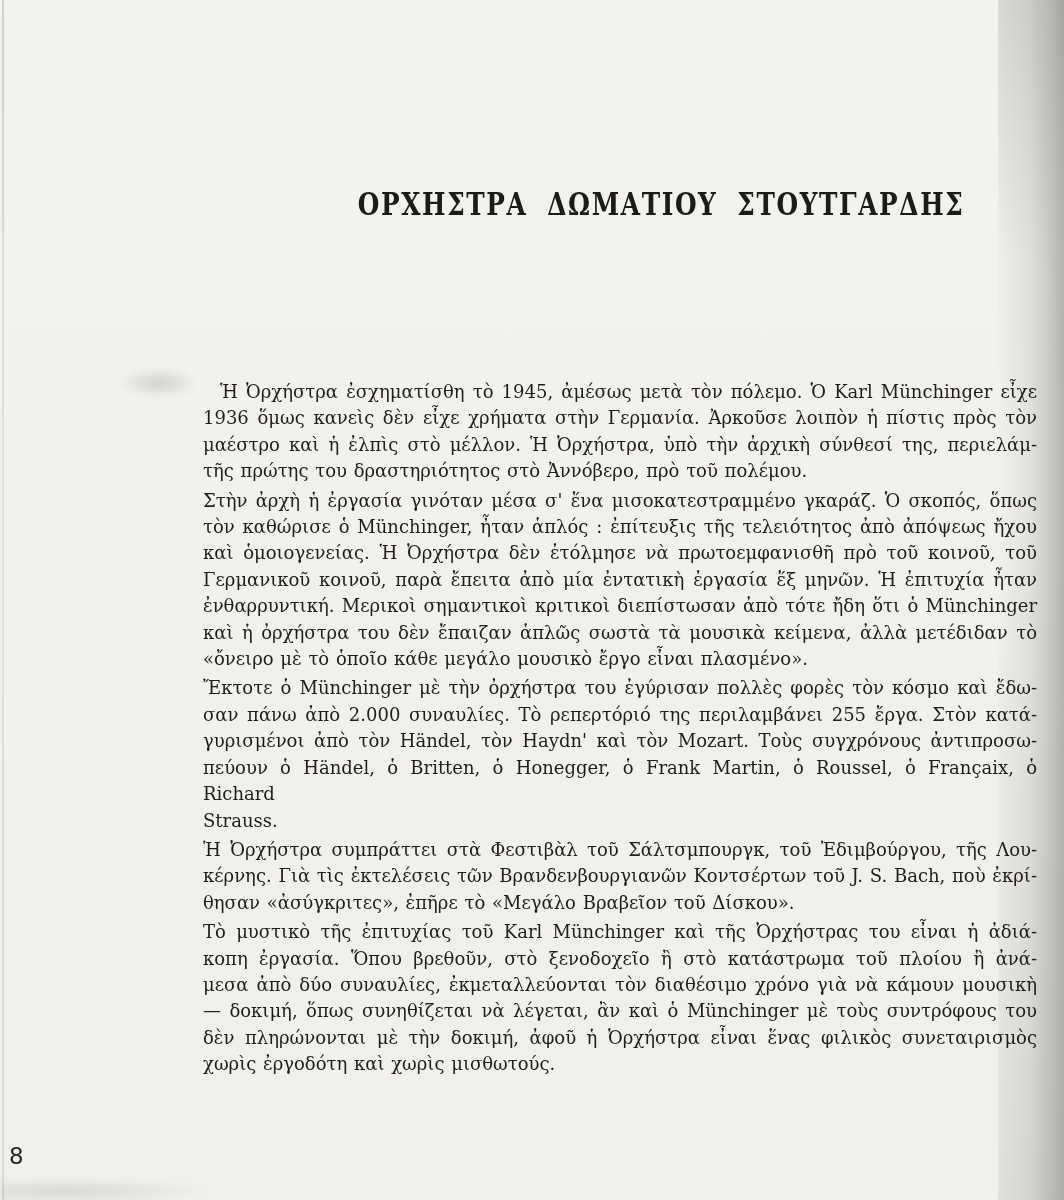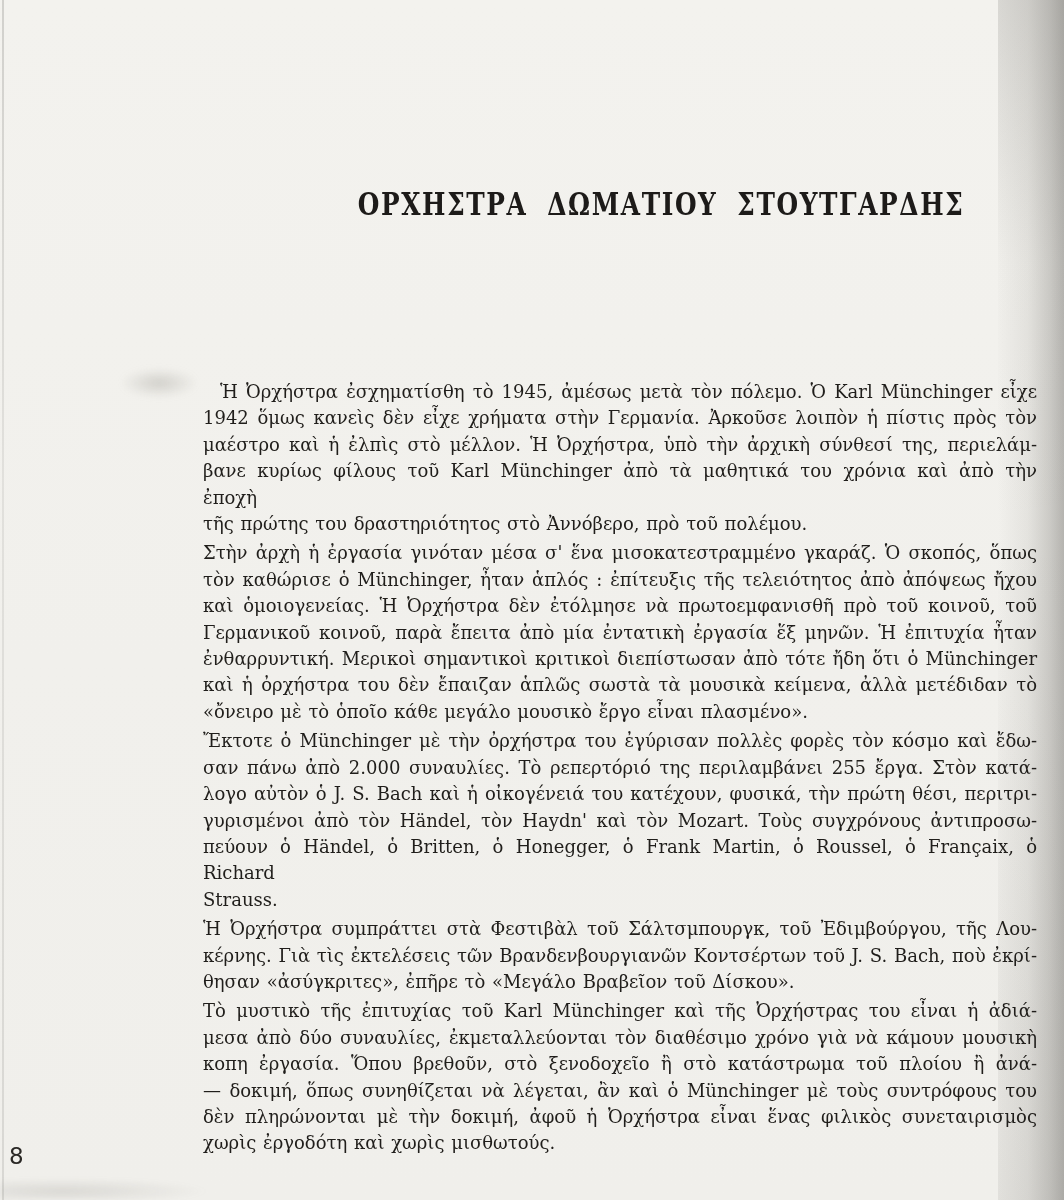--- a/index.html
+++ b/index.html
@@ -84,51 +84,49 @@
   <div class="smudge-a"></div>
   <div class="smudge-b"></div>
 
   <div class="title-wrap">
     <h1 class="title">ΟΡΧΗΣΤΡΑ ΔΩΜΑΤΙΟΥ ΣΤΟΥΤΓΑΡΔΗΣ</h1>
   </div>
 
   <div class="body-text">
       <div class="para indent">
         <div class="line">Ἡ Ὀρχήστρα ἐσχηματίσθη τὸ 1945, ἀμέσως μετὰ τὸν πόλεμο. Ὁ Karl Münchinger εἶχε</div>
-        <div class="line">1942 ὅμως κανεὶς δὲν εἶχε χρήματα στὴν Γερμανία. Ἀρκοῦσε λοιπὸν ἡ πίστις πρὸς τὸν</div>
+        <div class="line">1936 ὅμως κανεὶς δὲν εἶχε χρήματα στὴν Γερμανία. Ἀρκοῦσε λοιπὸν ἡ πίστις πρὸς τὸν</div>
         <div class="line">μαέστρο καὶ ἡ ἐλπὶς στὸ μέλλον. Ἡ Ὀρχήστρα, ὑπὸ τὴν ἀρχικὴ σύνθεσί της, περιελάμ-</div>
-        <div class="line">βανε κυρίως φίλους τοῦ Karl Münchinger ἀπὸ τὰ μαθητικά του χρόνια καὶ ἀπὸ τὴν ἐποχὴ</div>
         <div class="line last">τῆς πρώτης του δραστηριότητος στὸ Ἀννόβερο, πρὸ τοῦ πολέμου.</div>
       </div>
       <div class="para">
         <div class="line">Στὴν ἀρχὴ ἡ ἐργασία γινόταν μέσα σ' ἕνα μισοκατεστραμμένο γκαράζ. Ὁ σκοπός, ὅπως</div>
         <div class="line">τὸν καθώρισε ὁ Münchinger, ἦταν ἁπλός : ἐπίτευξις τῆς τελειότητος ἀπὸ ἀπόψεως ἤχου</div>
         <div class="line">καὶ ὁμοιογενείας. Ἡ Ὀρχήστρα δὲν ἐτόλμησε νὰ πρωτοεμφανισθῆ πρὸ τοῦ κοινοῦ, τοῦ</div>
         <div class="line">Γερμανικοῦ κοινοῦ, παρὰ ἔπειτα ἀπὸ μία ἐντατικὴ ἐργασία ἕξ μηνῶν. Ἡ ἐπιτυχία ἦταν</div>
         <div class="line">ἐνθαρρυντική. Μερικοὶ σημαντικοὶ κριτικοὶ διεπίστωσαν ἀπὸ τότε ἤδη ὅτι ὁ Münchinger</div>
         <div class="line">καὶ ἡ ὀρχήστρα του δὲν ἔπαιζαν ἁπλῶς σωστὰ τὰ μουσικὰ κείμενα, ἀλλὰ μετέδιδαν τὸ</div>
         <div class="line last">«ὄνειρο μὲ τὸ ὁποῖο κάθε μεγάλο μουσικὸ ἔργο εἶναι πλασμένο».</div>
       </div>
       <div class="para">
         <div class="line">Ἔκτοτε ὁ Münchinger μὲ τὴν ὀρχήστρα του ἐγύρισαν πολλὲς φορὲς τὸν κόσμο καὶ ἔδω-</div>
         <div class="line">σαν πάνω ἀπὸ 2.000 συναυλίες. Τὸ ρεπερτόριό της περιλαμβάνει 255 ἔργα. Στὸν κατά-</div>
-        <div class="line">λογο αὐτὸν ὁ J. S. Bach καὶ ἡ οἰκογένειά του κατέχουν, φυσικά, τὴν πρώτη θέσι, περιτρι-</div>
         <div class="line">γυρισμένοι ἀπὸ τὸν Händel, τὸν Haydn' καὶ τὸν Mozart. Τοὺς συγχρόνους ἀντιπροσω-</div>
         <div class="line">πεύουν ὁ Händel, ὁ Britten, ὁ Honegger, ὁ Frank Martin, ὁ Roussel, ὁ Françaix, ὁ Richard</div>
         <div class="line last">Strauss.</div>
       </div>
       <div class="para">
         <div class="line">Ἡ Ὀρχήστρα συμπράττει στὰ Φεστιβὰλ τοῦ Σάλτσμπουργκ, τοῦ Ἐδιμβούργου, τῆς Λου-</div>
         <div class="line">κέρνης. Γιὰ τὶς ἐκτελέσεις τῶν Βρανδενβουργιανῶν Κοντσέρτων τοῦ J. S. Bach, ποὺ ἐκρί-</div>
         <div class="line last">θησαν «ἀσύγκριτες», ἐπῆρε τὸ «Μεγάλο Βραβεῖον τοῦ Δίσκου».</div>
       </div>
       <div class="para">
         <div class="line">Τὸ μυστικὸ τῆς ἐπιτυχίας τοῦ Karl Münchinger καὶ τῆς Ὀρχήστρας του εἶναι ἡ ἀδιά-</div>
+        <div class="line">κοπη ἐργασία. Ὅπου βρεθοῦν, στὸ ξενοδοχεῖο ἢ στὸ κατάστρωμα τοῦ πλοίου ἢ ἀνά-</div>
         <div class="line">μεσα ἀπὸ δύο συναυλίες, ἐκμεταλλεύονται τὸν διαθέσιμο χρόνο γιὰ νὰ κάμουν μουσικὴ</div>
-        <div class="line">κοπη ἐργασία. Ὅπου βρεθοῦν, στὸ ξενοδοχεῖο ἢ στὸ κατάστρωμα τοῦ πλοίου ἢ ἀνά-</div>
         <div class="line">— δοκιμή, ὅπως συνηθίζεται νὰ λέγεται, ἂν καὶ ὁ Münchinger μὲ τοὺς συντρόφους του</div>
         <div class="line">δὲν πληρώνονται μὲ τὴν δοκιμή, ἀφοῦ ἡ Ὀρχήστρα εἶναι ἕνας φιλικὸς συνεταιρισμὸς</div>
         <div class="line last">χωρὶς ἐργοδότη καὶ χωρὶς μισθωτούς.</div>
       </div>
     </div>
 
   <div class="page-number">8</div>
 </div>
 
 </body></html>

